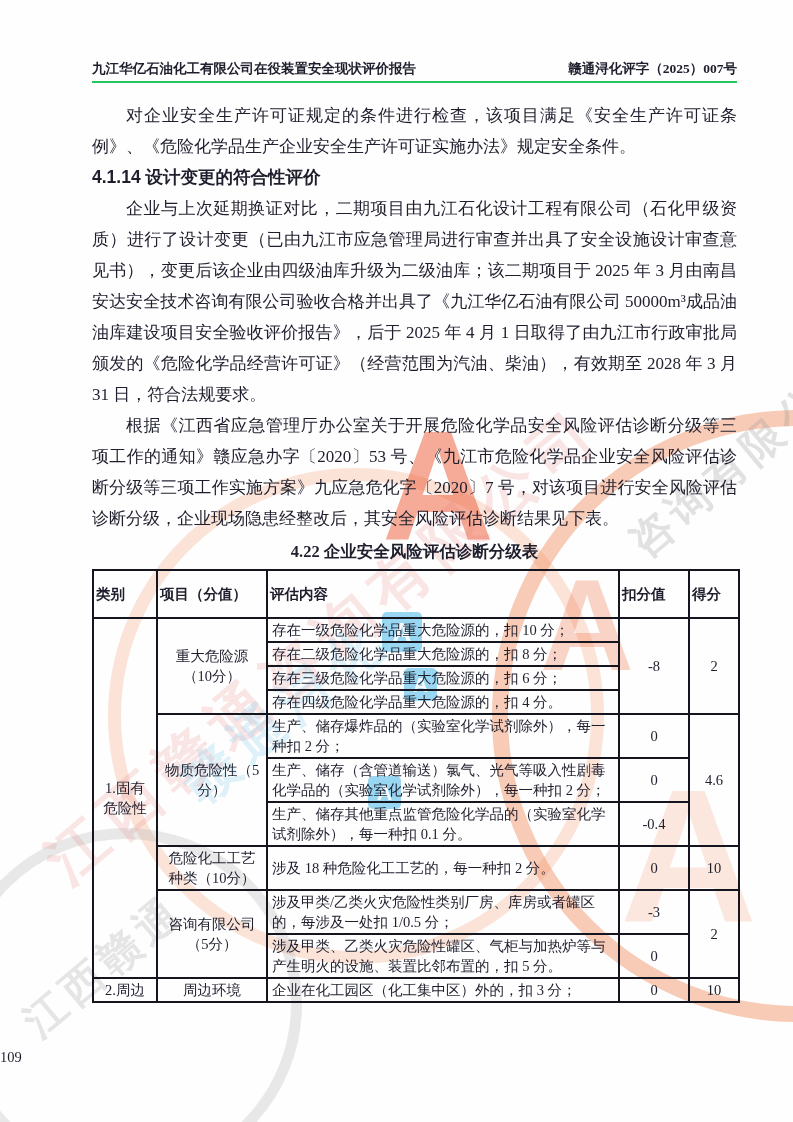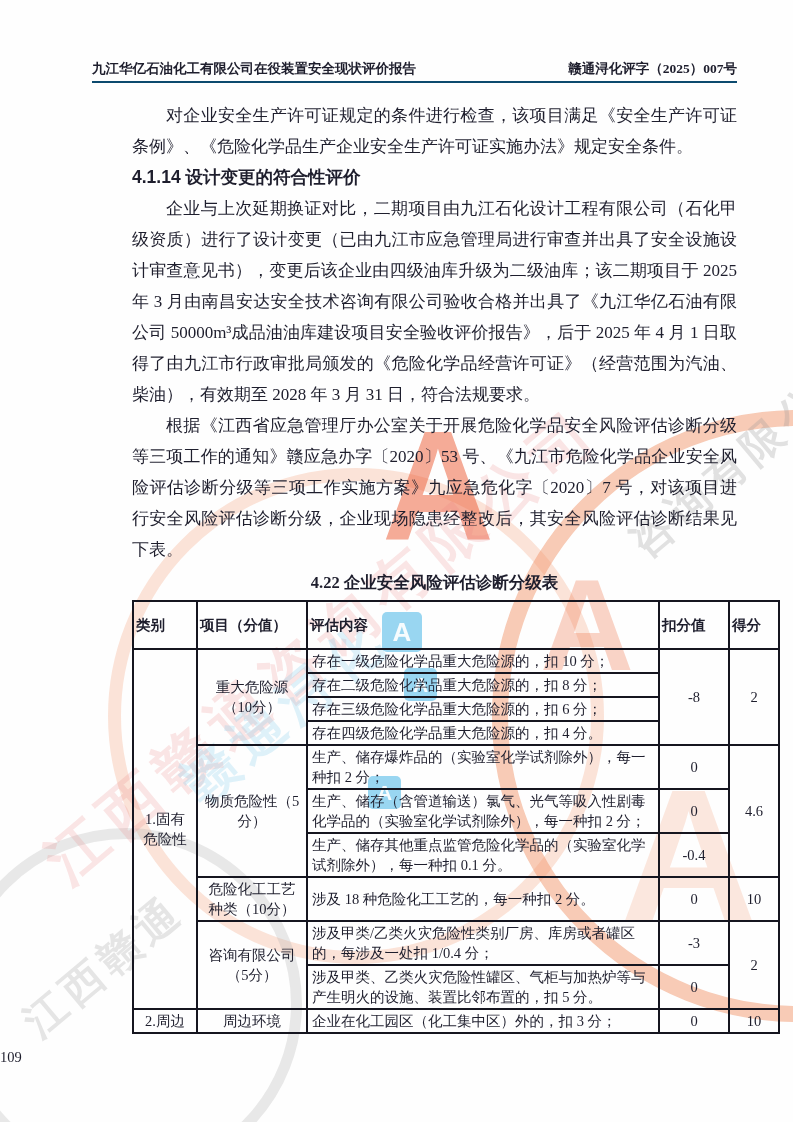--- a/index.html
+++ b/index.html
@@ -30,25 +30,25 @@
   .wm-text.t1{left:55px;top:830px;font-size:60px;letter-spacing:10px;color:rgba(236,128,128,.20);}
   .wm-text.t2{left:636px;top:520px;font-size:42px;letter-spacing:6px;color:rgba(150,150,150,.28);}
   .wm-text.t3{left:30px;top:1000px;font-size:42px;letter-spacing:6px;color:rgba(150,150,150,.24);}
   .wm-text.t4{left:190px;top:755px;font-size:54px;letter-spacing:8px;color:rgba(120,200,235,.24);}
   
   .content{position:absolute;inset:0;z-index:1;}
   .doc-header{
     position:absolute;left:92px;right:56px;top:60px;
     display:flex;justify-content:space-between;align-items:flex-end;
     font-weight:700;font-size:13.5px;line-height:18px;
-    border-bottom:2px solid #0c4a6e;padding-bottom:3px;
+    border-bottom:2px solid #22c55e;padding-bottom:3px;
   }
   .body-text{
     position:absolute;left:92px;right:56px;top:100px;
-    font-size:17px;line-height:31px;text-align:justify;margin-left:40px;
+    font-size:17px;line-height:31px;text-align:justify;
   }
   .body-text p{margin:0;text-indent:2em;}
   .sec-heading{
     margin:0;font-size:17.5px;font-weight:700;line-height:31px;
     font-family:"Liberation Sans","DejaVu Sans",sans-serif;
   }
   .table-title{
     text-align:center;font-weight:700;font-size:16.5px;
     margin:5px 0 4px;text-indent:0;line-height:26px;font-family:Liberation Serif, serif;
   }
@@ -157,21 +157,21 @@
 
         <tr class="r-d">
           <td class="c-proj">危险化工工艺种类（10分）</td>
           <td class="c-eval">涉及 18 种危险化工工艺的，每一种扣 2 分。</td>
           <td class="c-num">0</td>
           <td class="c-num">10</td>
         </tr>
 
         <tr class="r-d">
           <td class="c-proj" rowspan="2">咨询有限公司（5分）</td>
-          <td class="c-eval">涉及甲类/乙类火灾危险性类别厂房、库房或者罐区的，每涉及一处扣 1/0.4 分；</td>
+          <td class="c-eval">涉及甲类/乙类火灾危险性类别厂房、库房或者罐区的，每涉及一处扣 1/0.5 分；</td>
           <td class="c-num">-3</td>
           <td class="c-num" rowspan="2">2</td>
         </tr>
         <tr class="r-d">
           <td class="c-eval">涉及甲类、乙类火灾危险性罐区、气柜与加热炉等与产生明火的设施、装置比邻布置的，扣 5 分。</td>
           <td class="c-num">0</td>
         </tr>
 
         <tr class="r-s">
           <td class="c-cat">2.周边</td>

